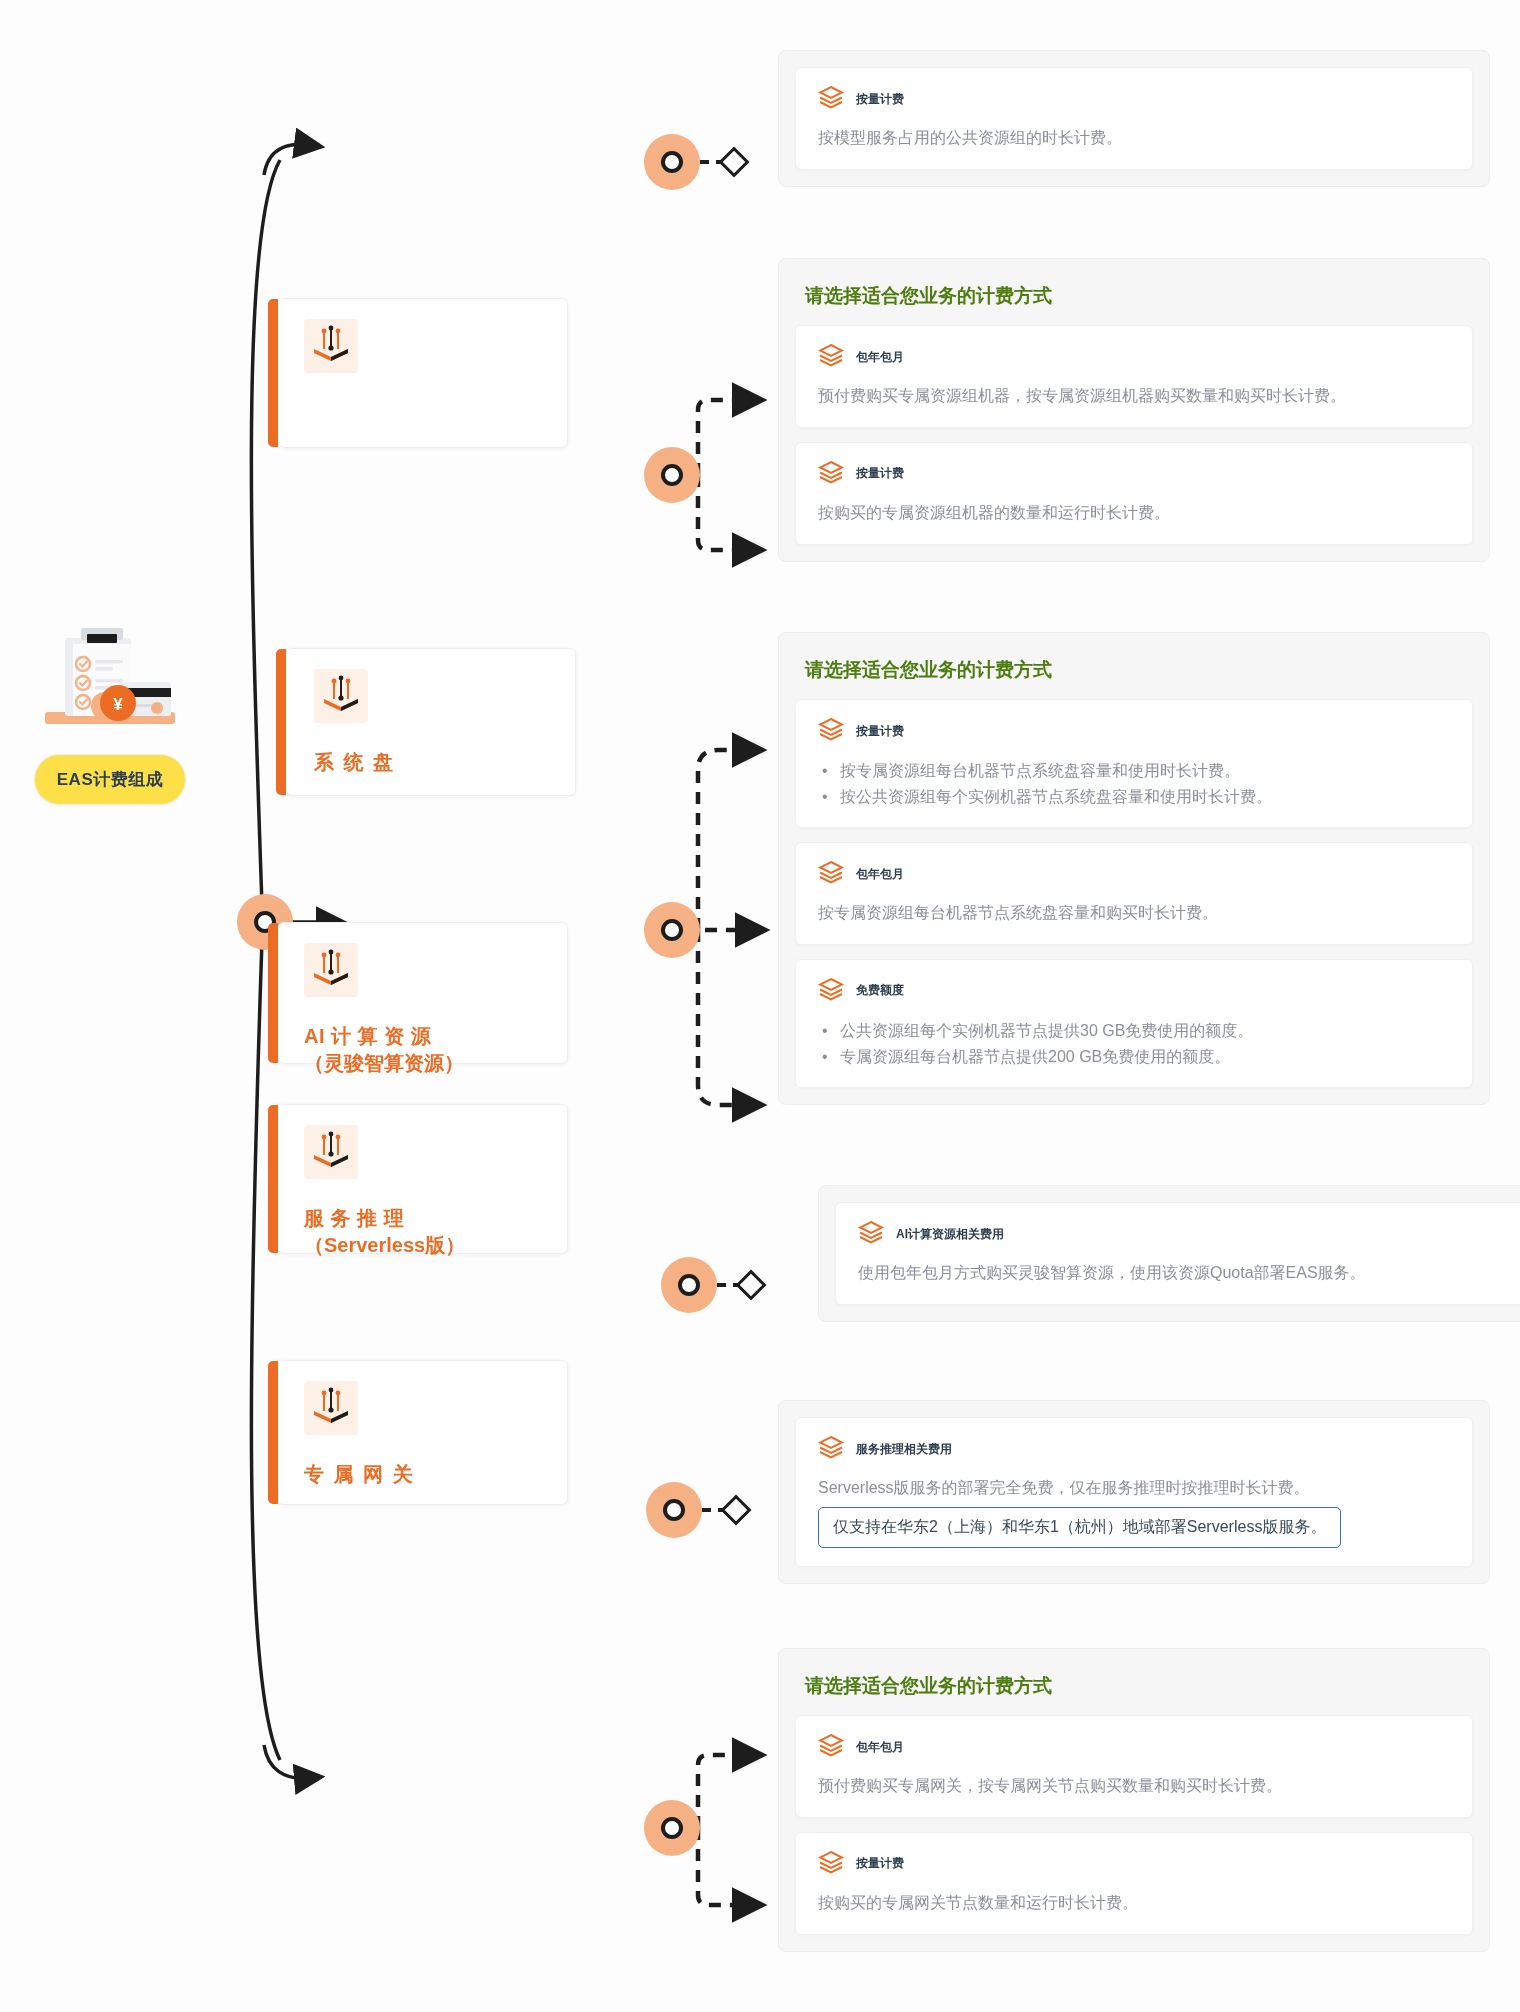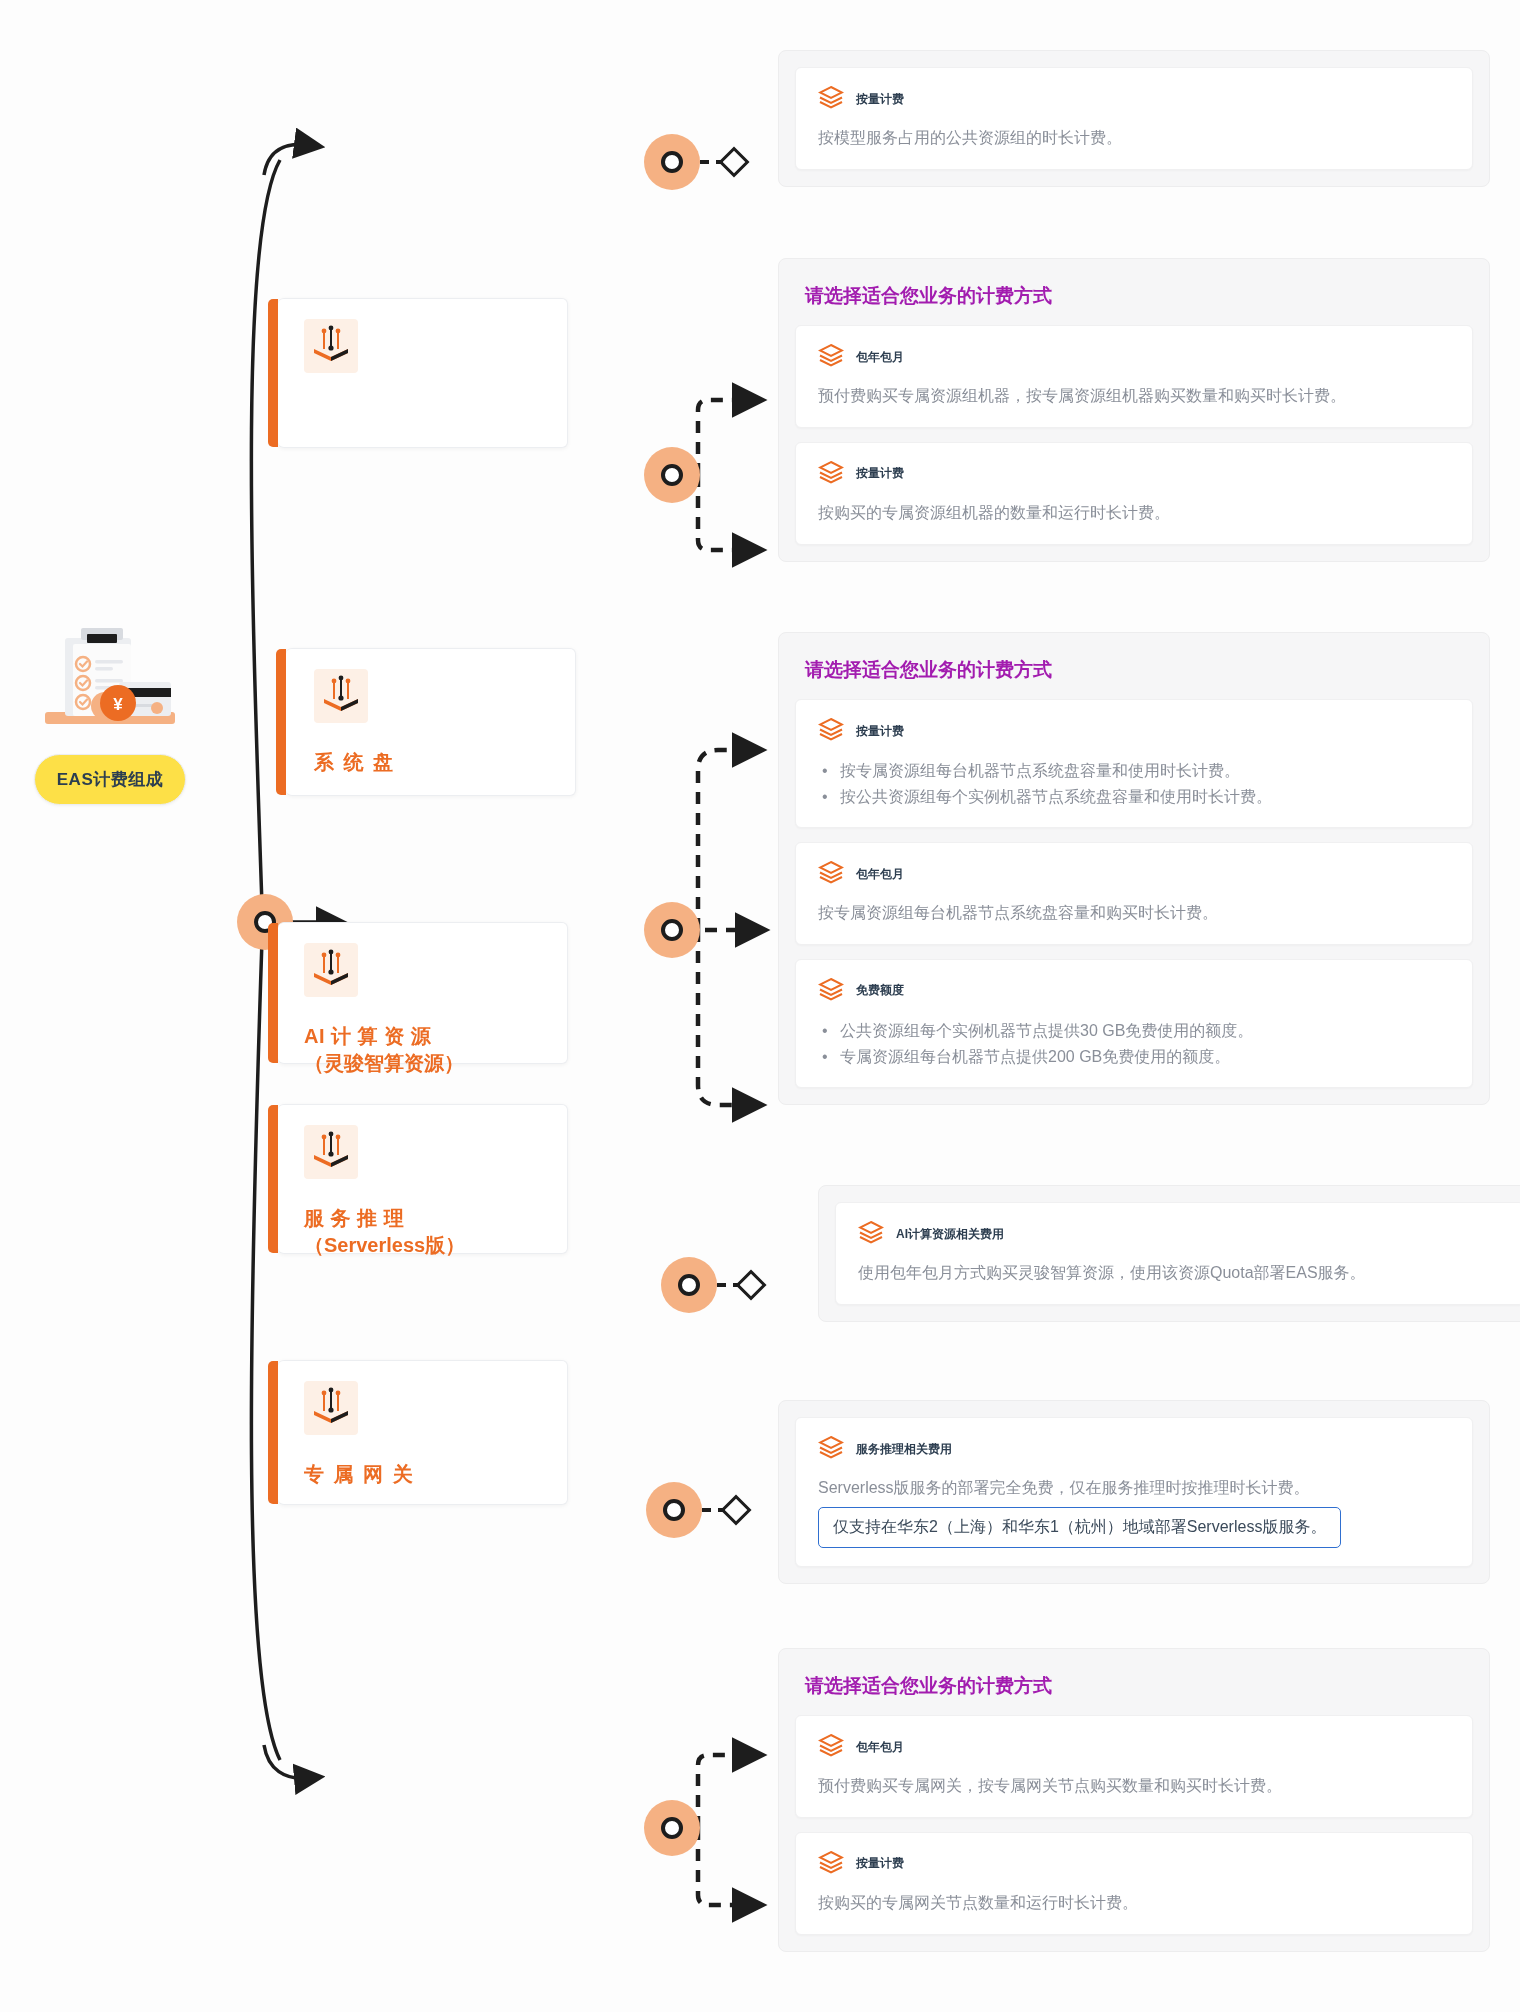--- a/index.html
+++ b/index.html
@@ -97,21 +97,21 @@
   .panel {
     position: absolute;
     background: #f6f6f7;
     border: 1px solid #ededee;
     border-radius: 8px;
     padding: 16px;
   }
   .panel-title {
     font-size: 19px;
     font-weight: 700;
-    color: #a21caf;
+    color: #4d7c0f;
     margin: 8px 0 16px 10px;
   }
   .item-card {
     background: #fff;
     border: 1px solid #f0f0f1;
     border-radius: 6px;
     padding: 16px 22px 18px 22px;
     margin-bottom: 14px;
     box-shadow: 0 1px 2px rgba(0,0,0,.03);
   }

